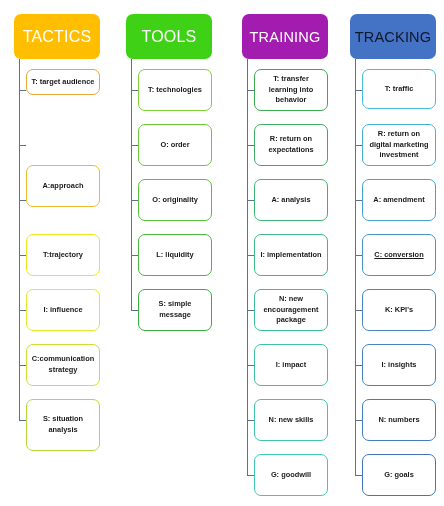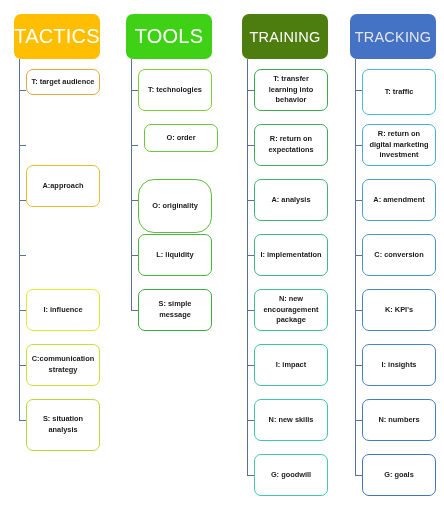--- a/index.html
+++ b/index.html
@@ -26,21 +26,21 @@
     height: 506px;
   }
   .col-header {
     position: absolute;
     left: 14px;
     top: 14px;
     width: 86px;
     height: 45px;
     border-radius: 7px;
     color: #ffffff;
-    font-size: 20px;
+    font-size: 16px;
     letter-spacing: 0.2px;
     display: flex;
     align-items: center;
     justify-content: center;
     box-sizing: border-box;
     text-align: center;
     white-space: nowrap;
   }
   .col-header.narrow { font-size: 14.5px; }
   .spine {
@@ -82,72 +82,73 @@
 <div id="board">
     <div class="column" style="left: 0px;">
       <div class="col-header" style="background: rgb(255, 191, 0); color: rgb(255, 255, 255);">TACTICS</div>
       <div class="spine" style="height: 361px; background: rgb(91, 114, 147);"></div>
       <div class="tick" style="top: 90px; background: rgb(91, 114, 147);"></div>
       <div class="node" style="top: 69px; height: 26px; border-color: rgb(229, 168, 59);">T: target audience</div>
       <div class="tick" style="top: 145px; background: rgb(91, 114, 147);"></div>
       <div class="node" style="top: 124px; height: 42px; border-color: rgb(232, 188, 48); margin-top: 41px;">A:approach</div>
       <div class="tick" style="top: 200px; background: rgb(91, 114, 147);"></div>
       <div class="tick" style="top: 255px; background: rgb(91, 114, 147);"></div>
+      <div class="node" style="top: 234px; height: 42px; border-color: rgb(233, 229, 31);">T:trajectory</div>
       <div class="tick" style="top: 310px; background: rgb(91, 114, 147);"></div>
       <div class="node" style="top: 289px; height: 42px; border-color: rgb(227, 232, 42);">I: influence</div>
       <div class="tick" style="top: 365px; background: rgb(91, 114, 147);"></div>
       <div class="node" style="top: 344px; height: 42px; border-color: rgb(203, 224, 51);">C:communication strategy</div>
       <div class="tick" style="top: 420px; background: rgb(91, 114, 147);"></div>
       <div class="node" style="top: 399px; height: 52px; border-color: rgb(182, 217, 58);">S: situation analysis</div>
     </div>
     <div class="column" style="left: 112px;">
       <div class="col-header" style="background: rgb(63, 209, 22); color: rgb(255, 255, 255);">TOOLS</div>
       <div class="spine" style="height: 251px; background: rgb(91, 114, 147);"></div>
       <div class="tick" style="top: 90px; background: rgb(91, 114, 147);"></div>
       <div class="node" style="top: 69px; height: 42px; border-color: rgb(127, 207, 54);">T: technologies</div>
       <div class="tick" style="top: 145px; background: rgb(91, 114, 147);"></div>
-      <div class="node" style="top: 124px; height: 28px; border-color: rgb(107, 200, 56); margin-left: 6px;">O: order</div>
+      <div class="node" style="top: 124px; height: 42px; border-color: rgb(107, 200, 56);">O: order</div>
       <div class="tick" style="top: 200px; background: rgb(91, 114, 147);"></div>
-      <div class="node" style="top: 179px; height: 54px; border-color: rgb(89, 193, 57); border-radius: 16px;">O: originality</div>
+      <div class="node" style="top: 179px; height: 42px; border-color: rgb(89, 193, 57);">O: originality</div>
       <div class="tick" style="top: 255px; background: rgb(91, 114, 147);"></div>
       <div class="node" style="top: 234px; height: 42px; border-color: rgb(72, 185, 58);">L:  liquidity</div>
       <div class="tick" style="top: 310px; background: rgb(91, 114, 147);"></div>
       <div class="node" style="top: 289px; height: 42px; border-color: rgb(56, 176, 59);">S: simple message</div>
     </div>
     <div class="column" style="left: 228px;">
-      <div class="col-header narrow" style="background: #4d7c0f; color: rgb(255, 255, 255);">TRAINING</div>
+      <div class="col-header narrow" style="background: #a21caf; color: rgb(255, 255, 255);">TRAINING</div>
       <div class="spine" style="height: 416px; background: rgb(91, 114, 147);"></div>
       <div class="tick" style="top: 90px; background: rgb(91, 114, 147);"></div>
       <div class="node" style="top: 69px; height: 42px; border-color: rgb(61, 168, 79);">T: transfer learning into behavior</div>
       <div class="tick" style="top: 145px; background: rgb(91, 114, 147);"></div>
       <div class="node" style="top: 124px; height: 42px; border-color: rgb(62, 173, 99);">R: return on expectations</div>
       <div class="tick" style="top: 200px; background: rgb(91, 114, 147);"></div>
       <div class="node" style="top: 179px; height: 42px; border-color: rgb(63, 179, 116);">A: analysis</div>
       <div class="tick" style="top: 255px; background: rgb(91, 114, 147);"></div>
       <div class="node" style="top: 234px; height: 42px; border-color: rgb(63, 184, 134);">I: implementation</div>
       <div class="tick" style="top: 310px; background: rgb(91, 114, 147);"></div>
       <div class="node" style="top: 289px; height: 42px; border-color: rgb(63, 189, 150);">N: new encouragement package</div>
       <div class="tick" style="top: 365px; background: rgb(91, 114, 147);"></div>
       <div class="node" style="top: 344px; height: 42px; border-color: rgb(64, 192, 162);">I: impact</div>
       <div class="tick" style="top: 420px; background: rgb(91, 114, 147);"></div>
       <div class="node" style="top: 399px; height: 42px; border-color: rgb(64, 196, 171);">N: new skills</div>
       <div class="tick" style="top: 475px; background: rgb(91, 114, 147);"></div>
       <div class="node" style="top: 454px; height: 42px; border-color: rgb(65, 200, 180);">G: goodwill</div>
     </div>
     <div class="column" style="left: 336px;">
-      <div class="col-header narrow" style="background: rgb(68, 114, 196); color: #e5e5e5;">TRACKING</div>
+      <div class="col-header narrow" style="background: rgb(68, 114, 196); color: #0f172a;">TRACKING</div>
       <div class="spine" style="height: 416px; background: rgb(91, 114, 147);"></div>
       <div class="tick" style="top: 90px; background: rgb(91, 114, 147);"></div>
-      <div class="node" style="top: 69px; height: 46px; border-color: rgb(69, 189, 218);">T: traffic</div>
+      <div class="node" style="top: 69px; height: 40px; border-color: rgb(69, 189, 218);">T: traffic</div>
       <div class="tick" style="top: 145px; background: rgb(91, 114, 147);"></div>
       <div class="node" style="top: 124px; height: 42px; border-color: rgb(69, 176, 211);">R: return on digital marketing investment</div>
       <div class="tick" style="top: 200px; background: rgb(91, 114, 147);"></div>
       <div class="node" style="top: 179px; height: 42px; border-color: rgb(69, 163, 205);">A: amendment</div>
       <div class="tick" style="top: 255px; background: rgb(91, 114, 147);"></div>
-      <div class="node" style="top: 234px; height: 42px; border-color: rgb(69, 150, 199);">C: conversion</div>
+      <div class="node" style="top: 234px; height: 42px; border-color: rgb(69, 150, 199); text-decoration: underline;">C: conversion</div>
       <div class="tick" style="top: 310px; background: rgb(91, 114, 147);"></div>
       <div class="node" style="top: 289px; height: 42px; border-color: rgb(68, 137, 195);">K: KPI's</div>
       <div class="tick" style="top: 365px; background: rgb(91, 114, 147);"></div>
       <div class="node" style="top: 344px; height: 42px; border-color: rgb(68, 132, 193);">I: insights</div>
       <div class="tick" style="top: 420px; background: rgb(91, 114, 147);"></div>
       <div class="node" style="top: 399px; height: 42px; border-color: rgb(67, 124, 191);">N: numbers</div>
       <div class="tick" style="top: 475px; background: rgb(91, 114, 147);"></div>
       <div class="node" style="top: 454px; height: 42px; border-color: rgb(65, 117, 189);">G: goals</div>
     </div>
   </div>

